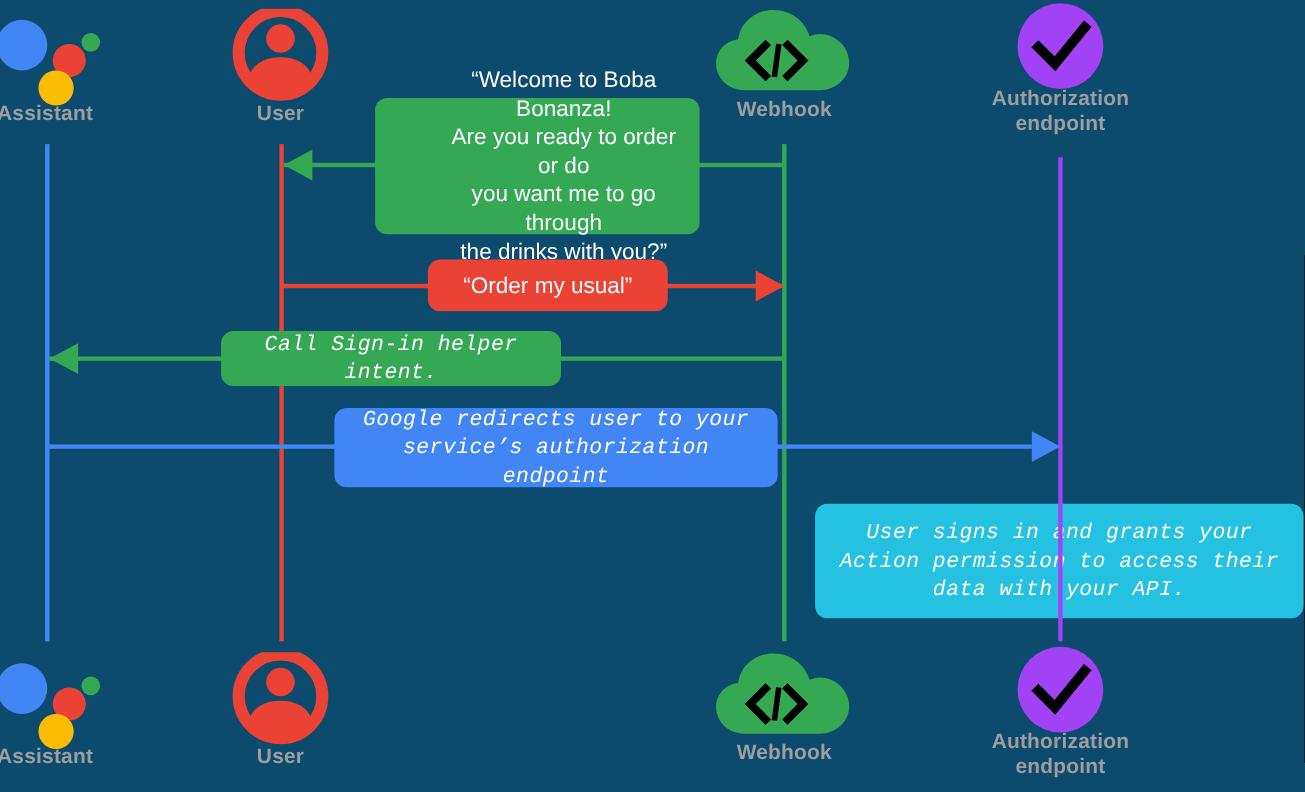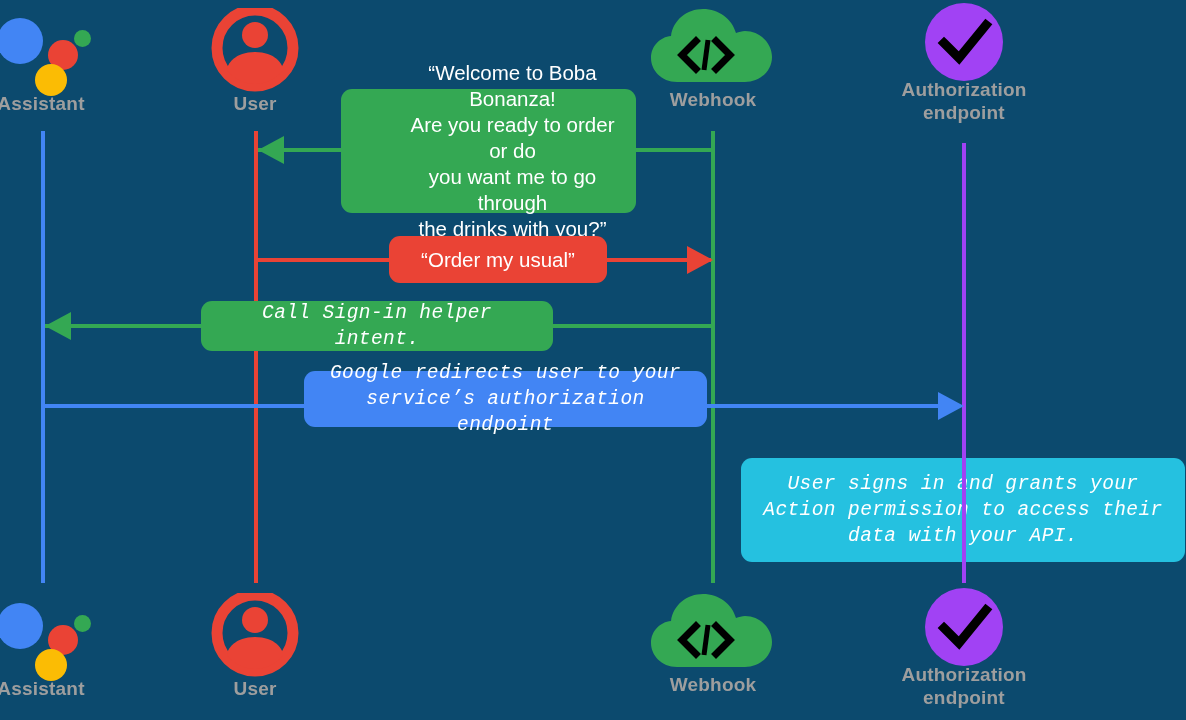--- a/index.html
+++ b/index.html
@@ -151,27 +151,27 @@
   </div>
 
   <div class="msg-line" style="left:256px; top:258px; width:455px; background:#EA4335;"></div>
   <div class="arrowhead arrow-right" style="left:687px; top:246px; border-left:26px solid #EA4335;"></div>
   <div class="bubble bubble-sans" style="left:389px; top:236px; width:218px; height:47px; background:#EA4335;">
     <div class="bubble-inner">“Order my usual”</div>
   </div>
 
   <div class="msg-line" style="left:45px; top:324px; width:668px; background:#34A853;"></div>
   <div class="arrowhead arrow-left" style="left:45px; top:312px; border-right:26px solid #34A853;"></div>
-  <div class="bubble bubble-mono" style="left:201px; top:301px; width:352px; height:50px; background:#34A853;">
+  <div class="bubble bubble-mono" style="left:201px; top:301px; width:309px; height:50px; background:#34A853;">
     <div class="bubble-inner">Call Sign-in helper intent.</div>
   </div>
 
   <div class="msg-line" style="left:41px; top:404px; width:897px; background:#4285F4;"></div>
   <div class="arrowhead arrow-right" style="left:938px; top:392px; border-left:26px solid #4285F4;"></div>
-  <div class="bubble bubble-mono" style="left:304px; top:371px; width:403px; height:56px; background:#4285F4;">
+  <div class="bubble bubble-mono" style="left:304px; top:371px; width:403px; height:72px; background:#4285F4;">
     <div class="bubble-inner">Google redirects user to your
 service’s authorization endpoint</div>
   </div>
 
   <div class="bubble bubble-mono" style="left:741px; top:458px; width:444px; height:104px; background:#25C1E0;">
     <div class="bubble-inner">User signs in and grants your
 Action permission to access their
 data with your API.</div>
   </div>
 

